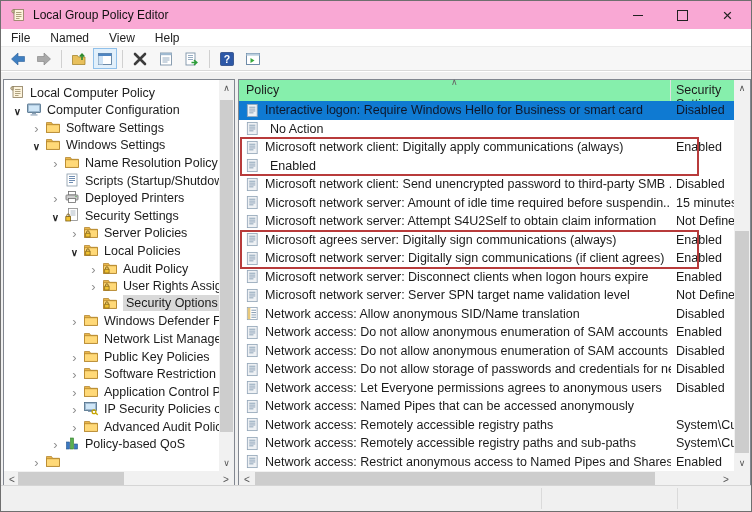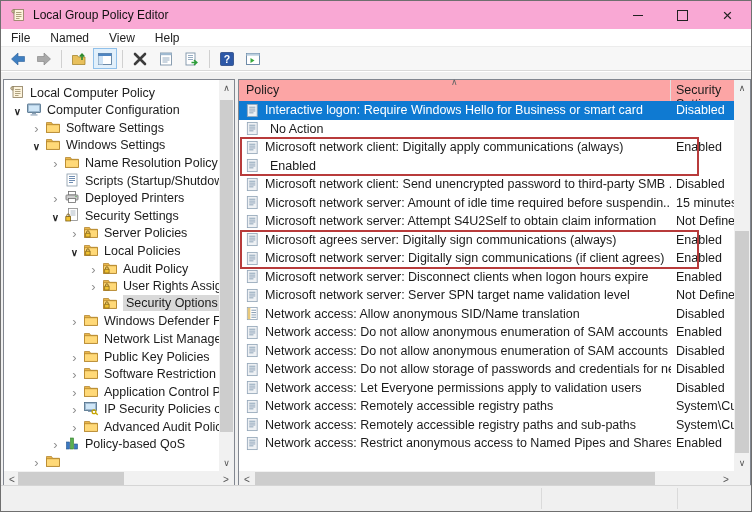--- a/index.html
+++ b/index.html
@@ -61,32 +61,32 @@
   .hscroll{position:absolute;left:0;bottom:0;height:16px;background:#f1f1f1}
   #tree-hscroll{right:0}
   #list-hscroll{right:16px}
   .harrow{position:absolute;top:0;bottom:0;width:16px;font-size:10px;color:#555;
           display:flex;align-items:center;justify-content:center}
   .harrow.left{left:0}.harrow.right{right:0}
   .hthumb{position:absolute;top:1px;bottom:1px;background:#cdcdcd}
   .corner{position:absolute;right:0;bottom:0;width:16px;height:16px;background:#f1f1f1}
 
   
-  .list-header{position:absolute;top:0;left:0;right:8px;height:21px;background:#fca5a5;
+  .list-header{position:absolute;top:0;left:0;right:8px;height:21px;background:#86efac;
                border-bottom:1px solid #e1e1e1;display:flex;font-size:12.5px;color:#1b1b1b}
   .col-policy{width:432px;box-sizing:border-box;padding:3px 0 0 7px;border-right:1px solid #e1e1e1}
   .col-setting{flex:1;box-sizing:border-box;padding:3px 0 0 5px;border-right:1px solid #e1e1e1}
   .sort-caret{position:absolute;top:-3px;left:212px;font-size:9px;color:#666}
   #list-rows{position:absolute;top:21px;left:0;right:16px;bottom:16px;overflow:hidden;background:#fff}
   .list-row{height:18.5px;display:flex;align-items:center;font-size:12.5px;color:#1b1b1b}
   .list-row .ic{width:15px;height:15px;margin:0 5px 0 6px;flex:none}
   .list-row .ic svg{width:15px;height:15px;display:block}
   .cell-policy{width:406px;white-space:nowrap;overflow:hidden;flex:none}
   .cell-setting{flex:1;white-space:nowrap;overflow:hidden;padding-left:5px}
-  .list-row.sel{background:var(--sel);color:#ffffff}
+  .list-row.sel{background:var(--sel);color:#0f172a}
   .red-box{position:absolute;left:1px;width:459px;border:2px solid var(--red);box-sizing:border-box;pointer-events:none}
 
   
   .statusbar{position:absolute;bottom:0;left:0;right:0;height:25px;background:#f0f0f0;border-top:1px solid #d5d5d5}
   .sb-sep{position:absolute;top:2px;bottom:2px;width:1px;background:#dadada}
 </style>
 </head>
 <body>
 
 <div class="window">
@@ -622,22 +622,32 @@
             <span class="cell-policy">Network access: Do not allow storage of passwords and credentials for ne...</span>
             <span class="cell-setting">Disabled</span>
           </div>
           <div class="list-row">
             <span class="ic">
               <svg viewBox="0 0 16 16">
                 <rect x="2.5" y="1.5" width="10.5" height="13" fill="#eef1f4" stroke="#93a6b8" stroke-width="0.9"></rect>
                 <path d="M4.5 4.5h6.5M4.5 6.5h6.5M4.5 8.5h6.5M4.5 10.5h4.5" stroke="#7d96ad" stroke-width="0.9"></path>
               </svg>
             </span>
-            <span class="cell-policy">Network access: Let Everyone permissions apply to validation users</span>
+            <span class="cell-policy">Network access: Let Everyone permissions agrees to anonymous users</span>
             <span class="cell-setting">Disabled</span>
+          </div>
+          <div class="list-row">
+            <span class="ic">
+              <svg viewBox="0 0 16 16">
+                <rect x="2.5" y="1.5" width="10.5" height="13" fill="#eef1f4" stroke="#93a6b8" stroke-width="0.9"></rect>
+                <path d="M4.5 4.5h6.5M4.5 6.5h6.5M4.5 8.5h6.5M4.5 10.5h4.5" stroke="#7d96ad" stroke-width="0.9"></path>
+              </svg>
+            </span>
+            <span class="cell-policy">Network access: Named Pipes that can be accessed anonymously</span>
+            <span class="cell-setting"></span>
           </div>
           <div class="list-row">
             <span class="ic">
               <svg viewBox="0 0 16 16">
                 <rect x="2.5" y="1.5" width="10.5" height="13" fill="#eef1f4" stroke="#93a6b8" stroke-width="0.9"></rect>
                 <path d="M4.5 4.5h6.5M4.5 6.5h6.5M4.5 8.5h6.5M4.5 10.5h4.5" stroke="#7d96ad" stroke-width="0.9"></path>
               </svg>
             </span>
             <span class="cell-policy">Network access: Remotely accessible registry paths</span>
             <span class="cell-setting">System\Current</span>

